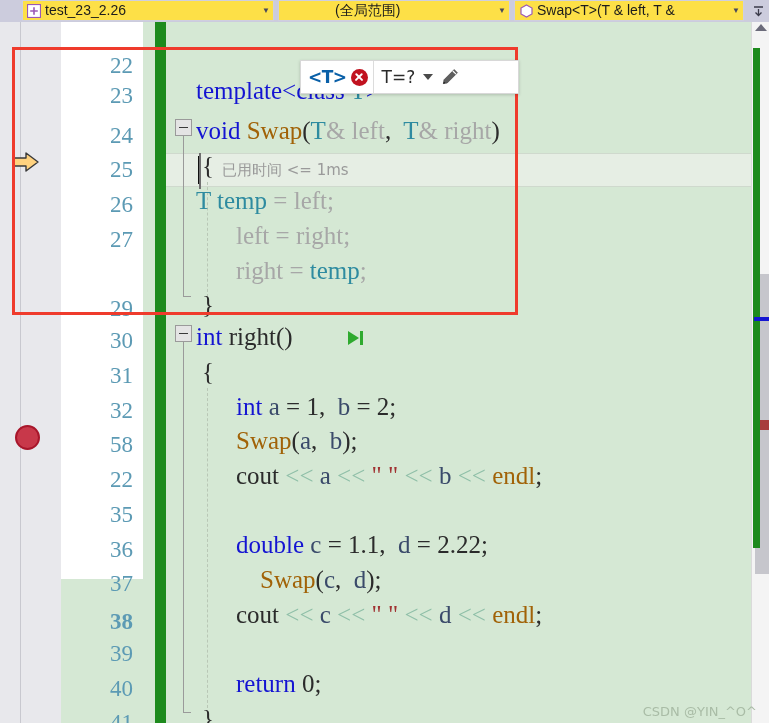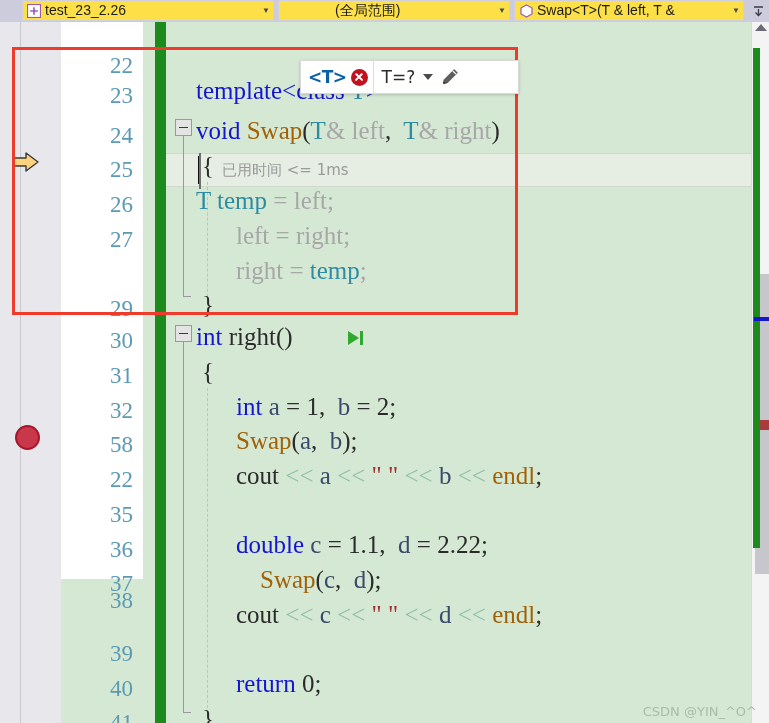--- a/index.html
+++ b/index.html
@@ -464,21 +464,21 @@
       <div class="lnum" style="top:198px;">27</div>
       <div class="lnum" style="top:267px;">29</div>
       <div class="lnum" style="top:299px;">30</div>
       <div class="lnum" style="top:334px;">31</div>
       <div class="lnum" style="top:369px;">32</div>
       <div class="lnum" style="top:403px;">58</div>
       <div class="lnum" style="top:438px;">22</div>
       <div class="lnum" style="top:473px;">35</div>
       <div class="lnum" style="top:508px;">36</div>
       <div class="lnum" style="top:542px;">37</div>
-      <div class="lnum" style="top:559px;">38</div>
+      <div class="lnum" style="top:580px;font-weight:bold;">38</div>
       <div class="lnum" style="top:612px;">39</div>
       <div class="lnum" style="top:647px;">40</div>
       <div class="lnum" style="top:681px;">41</div>
     </div>
 
     <div class="changebar"></div>
 
     <div class="code-surface">
 
       <div class="cur-line-band" style="top:131px;"></div>

